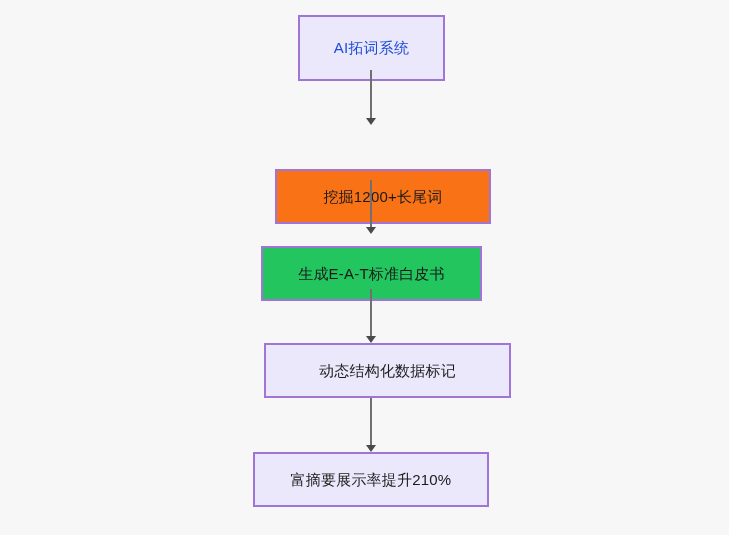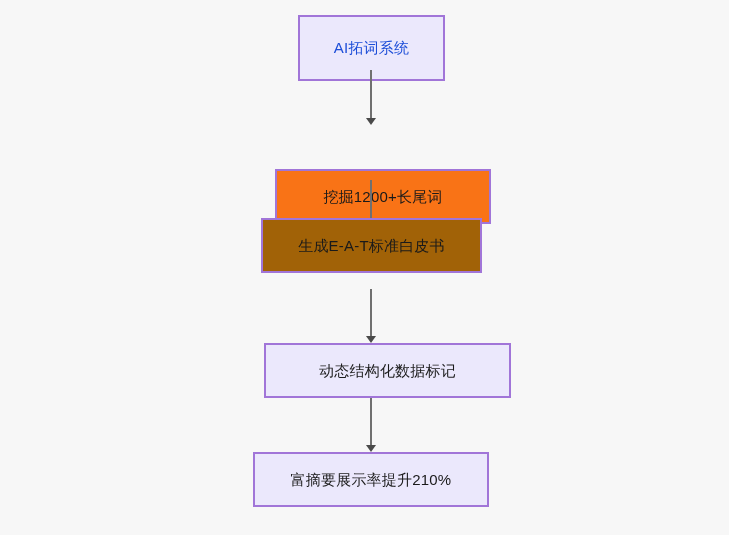--- a/index.html
+++ b/index.html
@@ -70,21 +70,21 @@
 
   <div class="flow-node" id="fn-1" style="left: 275px; top: 125px; width: 216px; height: 55px; background: #f97316; border-color: rgb(161, 117, 216); color: rgb(26, 26, 26); margin-top: 44px;">
     <span>挖掘1200+长尾词</span>
   </div>
 
   <div class="flow-connector" id="fc-1" style="left: 365px; top: 180px; height: 54px;">
     <div class="conn-line" style="height: 48px; background: rgb(112, 112, 112);"></div>
     <div class="conn-head" style="top: 47px;"></div>
   </div>
 
-  <div class="flow-node" id="fn-2" style="left: 261px; top: 218px; width: 221px; height: 55px; background: #a16207; border-color: rgb(161, 117, 216); color: rgb(26, 26, 26);">
+  <div class="flow-node" id="fn-2" style="left: 261px; top: 246px; width: 221px; height: 55px; background: #22c55e; border-color: rgb(161, 117, 216); color: rgb(26, 26, 26);">
     <span>生成E-A-T标准白皮书</span>
   </div>
 
   <div class="flow-connector" id="fc-2" style="left: 365px; top: 289px; height: 54px;">
     <div class="conn-line" style="height: 48px; background: rgb(112, 112, 112);"></div>
     <div class="conn-head" style="top: 47px;"></div>
   </div>
 
   <div class="flow-node" id="fn-3" style="left: 264px; top: 343px; width: 247px; height: 55px; background: rgb(235, 232, 252); border-color: rgb(161, 117, 216); color: rgb(26, 26, 26);">
     <span>动态结构化数据标记</span>

